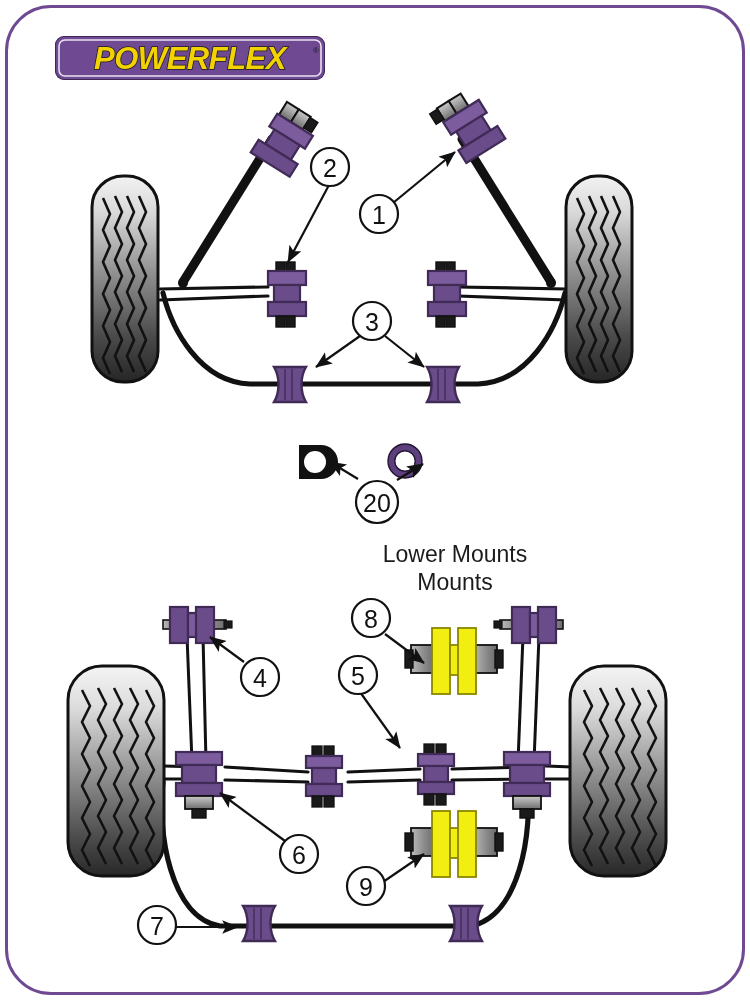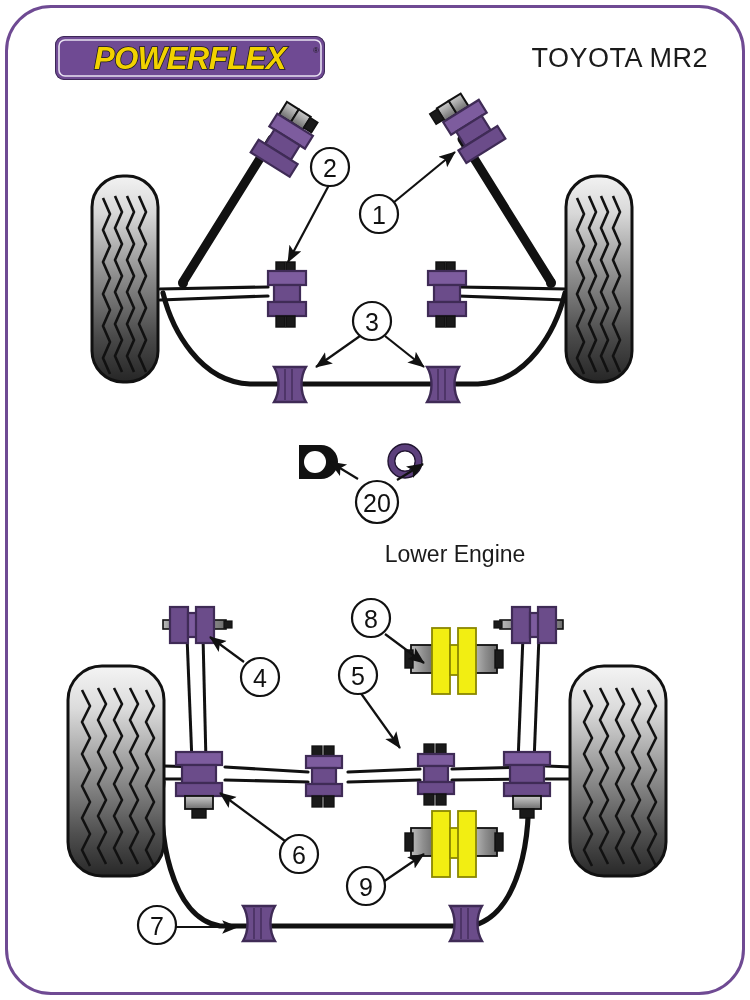--- a/index.html
+++ b/index.html
@@ -367,21 +367,21 @@
     </defs>
     <g clip-path="url(#plateClip)">
       <rect x="0" y="0" width="270" height="44" rx="9" fill="#6f4a93" stroke="#3d2857" stroke-width="2"></rect>
       <rect x="4" y="4" width="262" height="36" rx="6" fill="none" stroke="#e9e2f2" stroke-width="1.6"></rect>
       <text x="135" y="33" text-anchor="middle" font-family="'Liberation Sans',sans-serif" font-size="31" font-weight="bold" font-style="italic" fill="#f2d200" stroke="#1a1a1a" stroke-width="1.5" paint-order="stroke" letter-spacing="-0.5">POWERFLEX</text>
     </g>
     <text x="258" y="17" font-family="'Liberation Sans',sans-serif" font-size="8" fill="#1a1a1a">®</text>
   </svg>
 
   <div id="title">
-    <div>TOYOTA MR2</div>
   </div>
 
   <div id="lem">
-    <div>Lower Engine</div>
+    <div>Lower Mounts</div>
+    <div>Mounts</div>
   </div>
 
   <div id="frame"></div>
 </div>
 
 </body></html>

